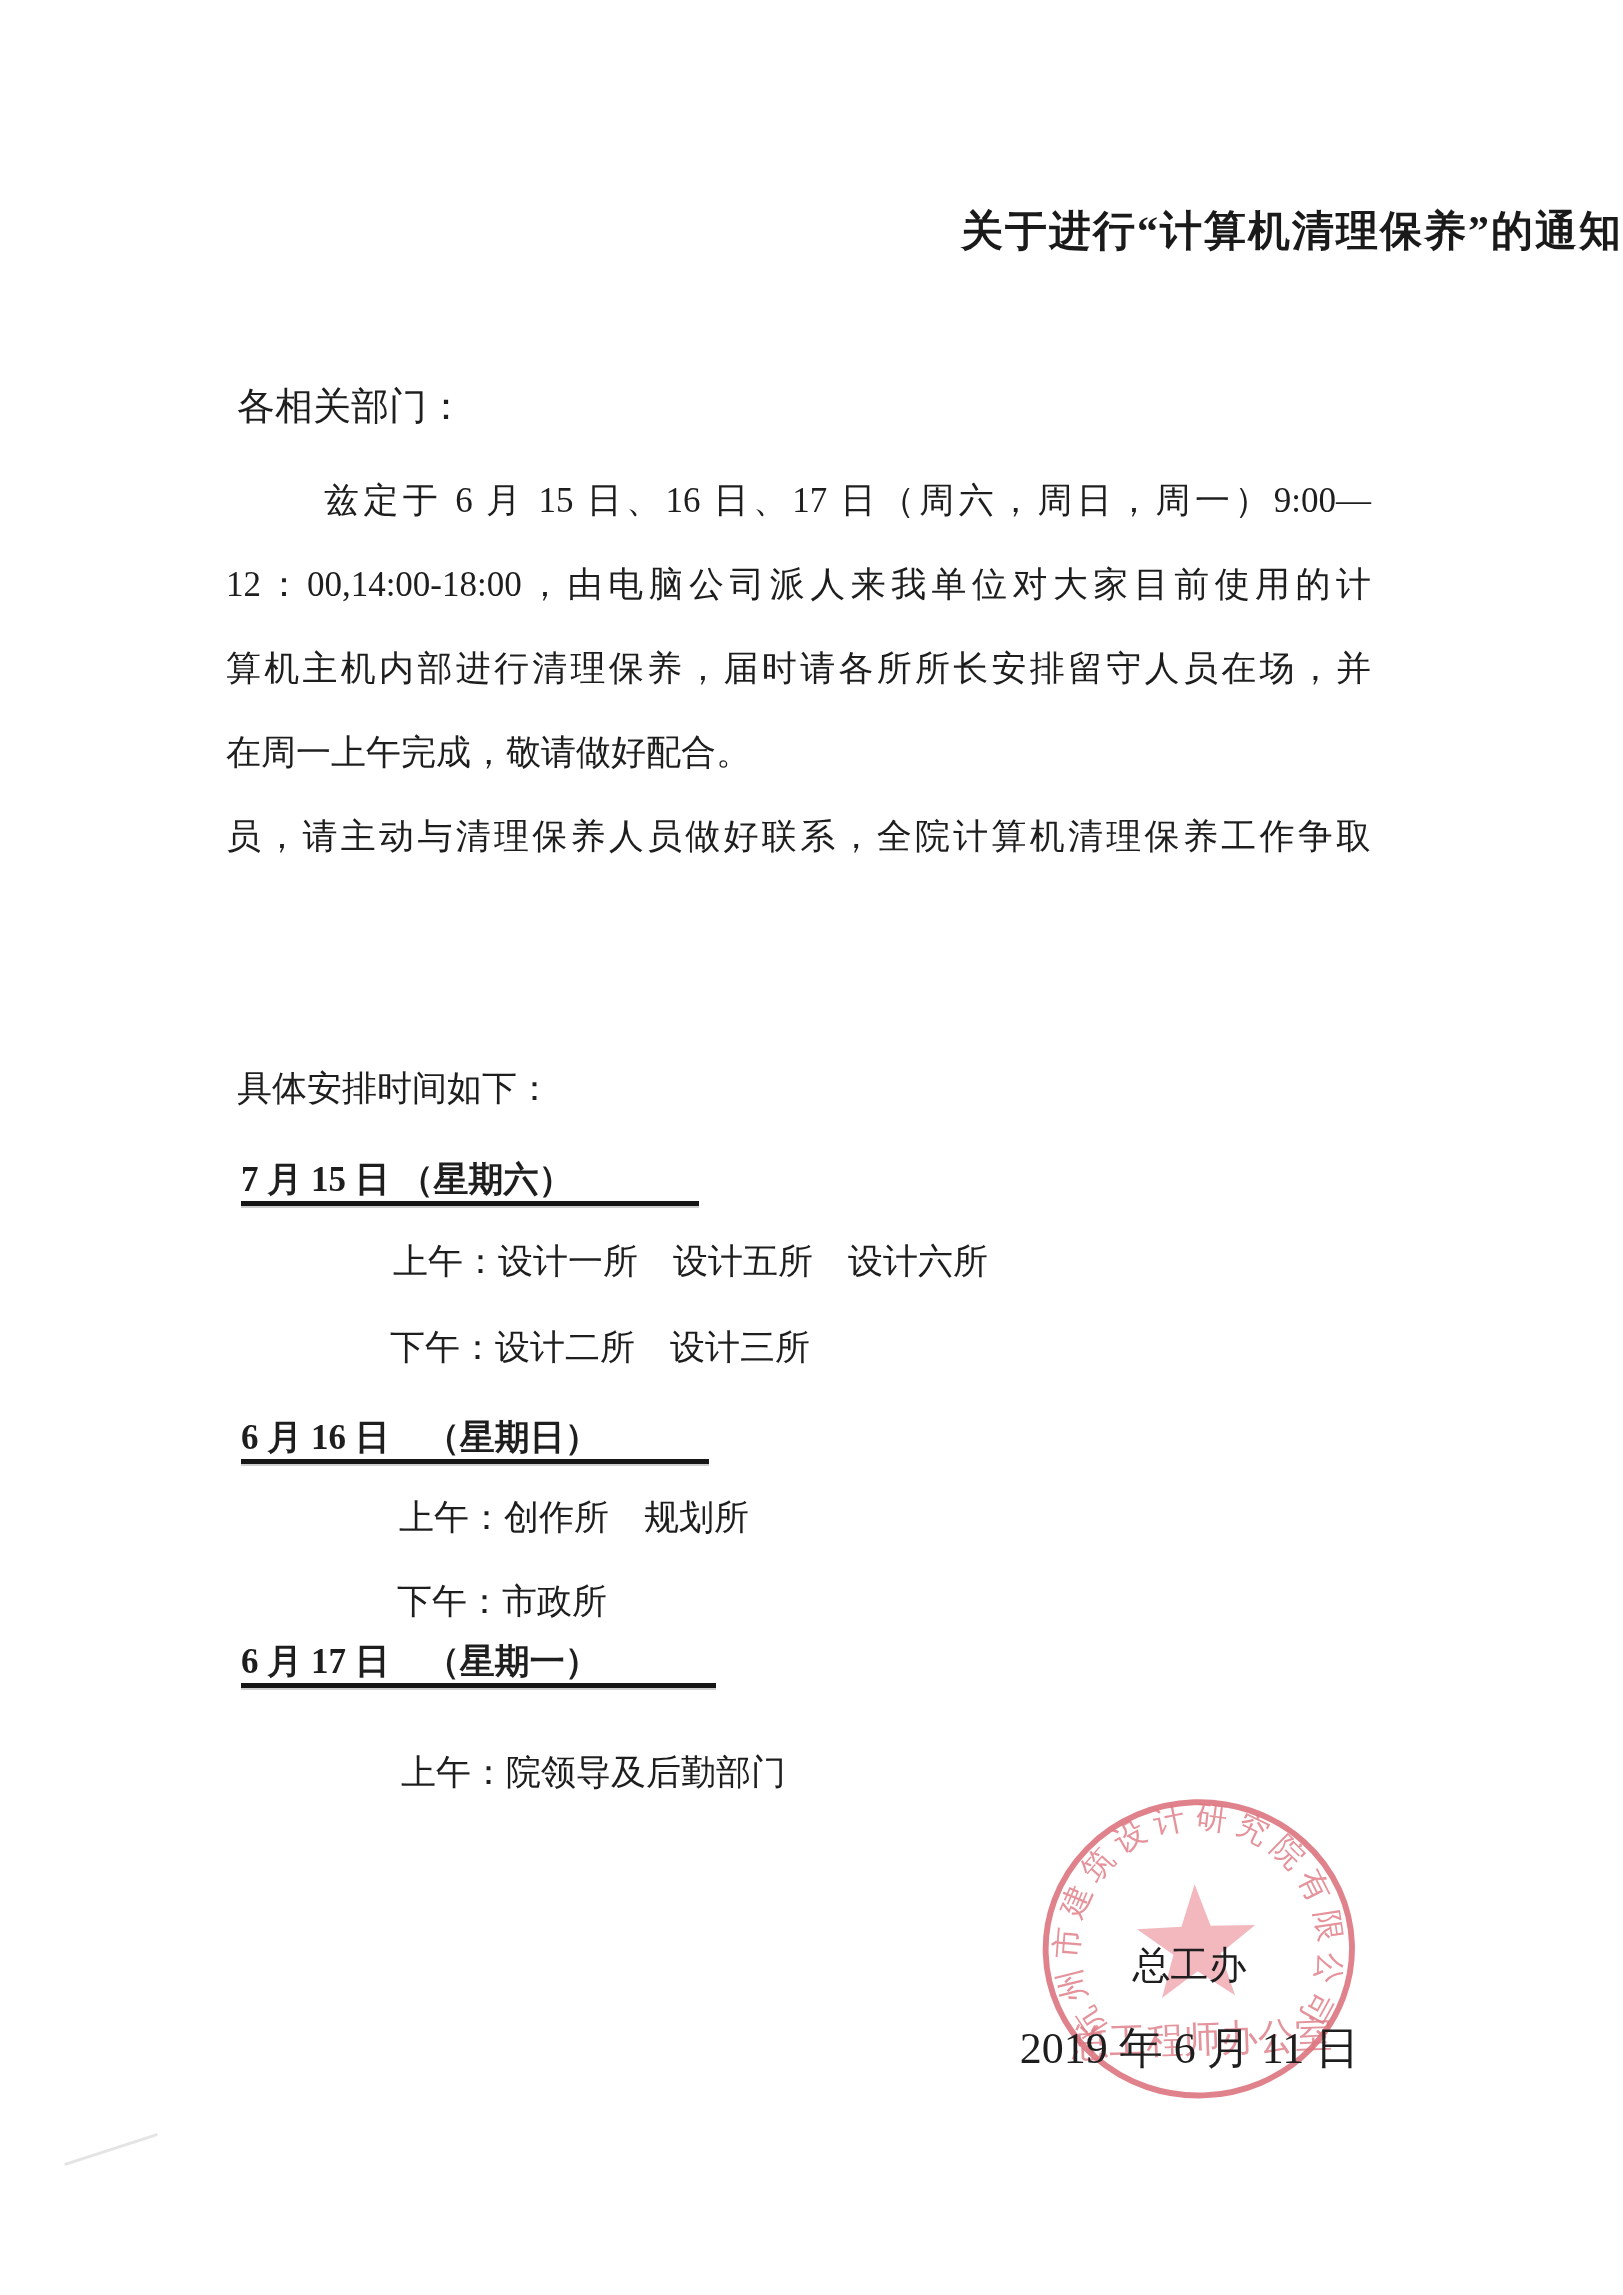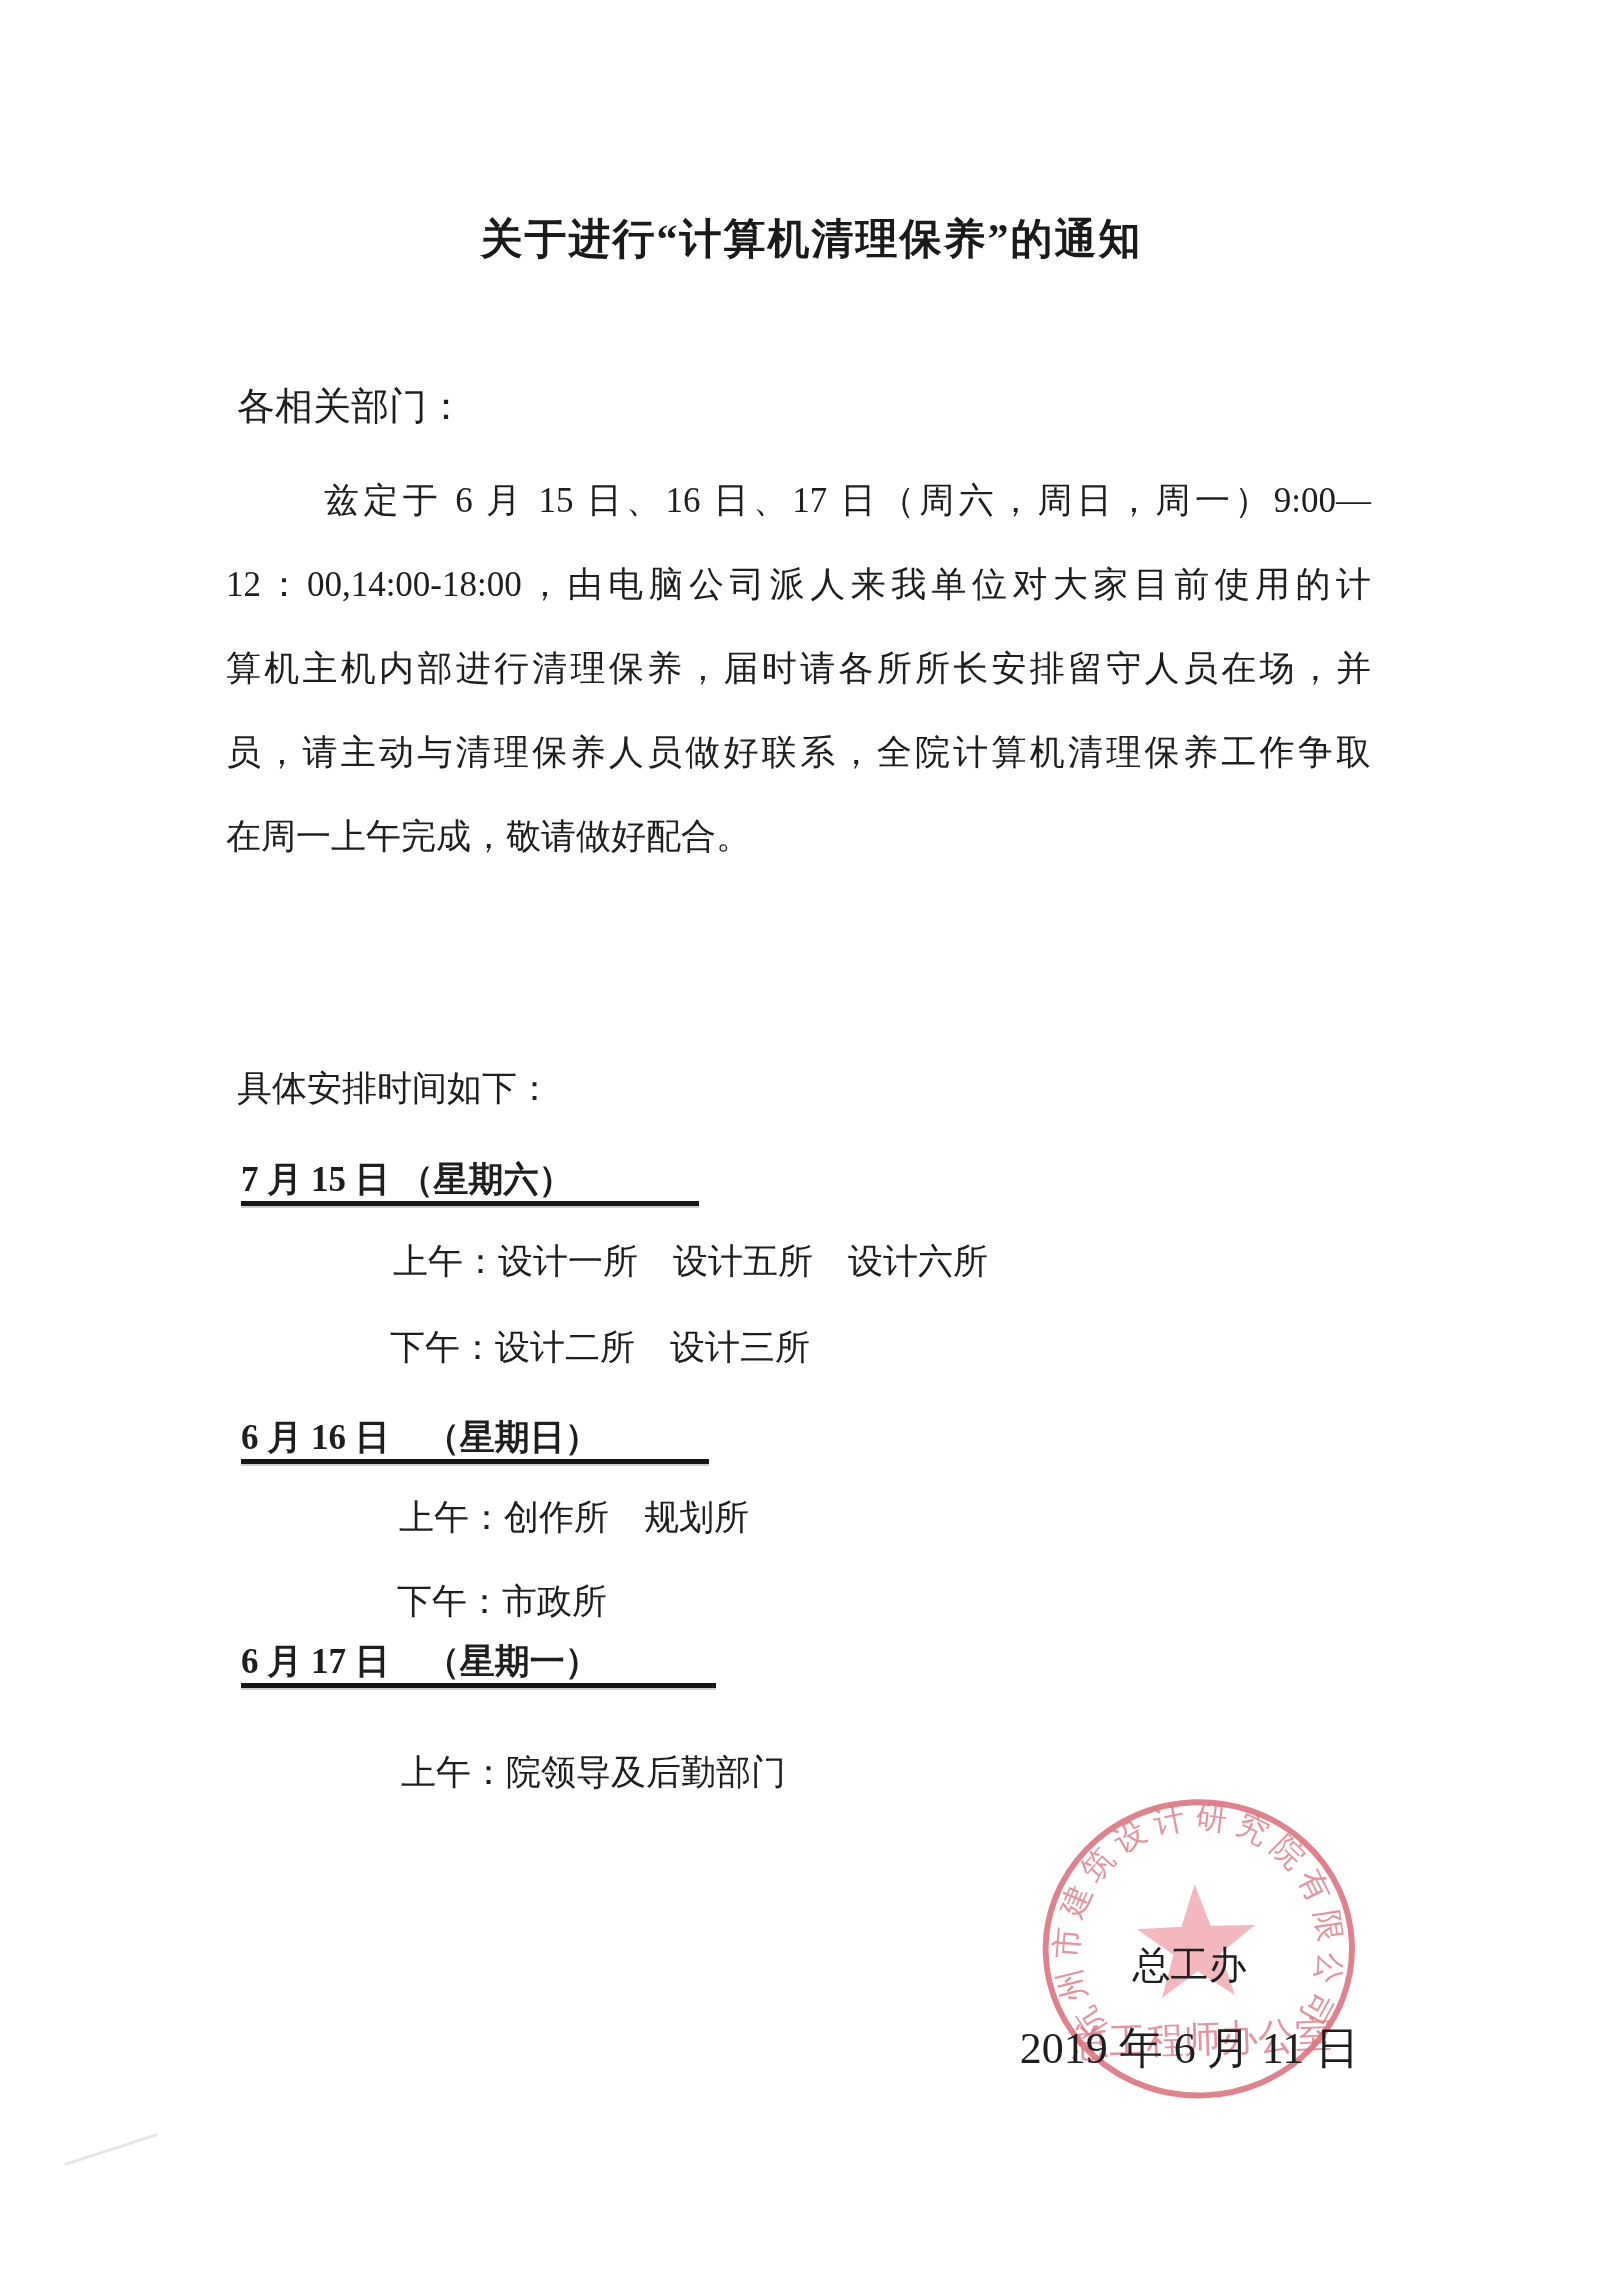--- a/index.html
+++ b/index.html
@@ -12,23 +12,23 @@
     height: 2295px;
     background: #ffffff;
     overflow: hidden;
     font-family: "Liberation Serif", "DejaVu Serif", serif;
     color: #1e1e1e;
   }
   .abs { position: absolute; }
 
   .notice-title {
     left: 0;
-    top: 208px;
+    top: 200px;
     width: 1623px;
-    text-align: center;
+    text-align: right;
     font-size: 42px;
     font-weight: bold;
     letter-spacing: 2px;
     line-height: 62px;
     color: #1a1a1a;
   }
 
   .salutation {
     left: 237px;
     top: 374px;
@@ -139,22 +139,22 @@
 <body>
 
 <div class="abs notice-title">关于进行“计算机清理保养”的通知</div>
 
 <div class="abs salutation">各相关部门：</div>
 
 <div class="abs body-block">
   <div class="body-line justify first">兹定于 6 月 15 日、16 日、17 日（周六，周日，周一）9:00—</div>
   <div class="body-line justify">12：00,14:00-18:00，由电脑公司派人来我单位对大家目前使用的计</div>
   <div class="body-line justify">算机主机内部进行清理保养，届时请各所所长安排留守人员在场，并</div>
+  <div class="body-line">在周一上午完成，敬请做好配合。</div>
   <div class="body-line justify">员，请主动与清理保养人员做好联系，全院计算机清理保养工作争取</div>
-  <div class="body-line">在周一上午完成，敬请做好配合。</div>
 </div>
 
 <div class="abs schedule-intro">具体安排时间如下：</div>
 
 <div class="abs sched-heading" style="top:1158px; width:458px;">7 月 15 日 （星期六）</div>
 <div class="abs sched-item" style="left:393px; top:1220px;">上午：设计一所　设计五所　设计六所</div>
 <div class="abs sched-item" style="left:390px; top:1306px;">下午：设计二所　设计三所</div>
 
 <div class="abs sched-heading" style="top:1416px; width:468px;">6 月 16 日　（星期日）</div>
 <div class="abs sched-item" style="left:399px; top:1476px;">上午：创作所　规划所</div>

